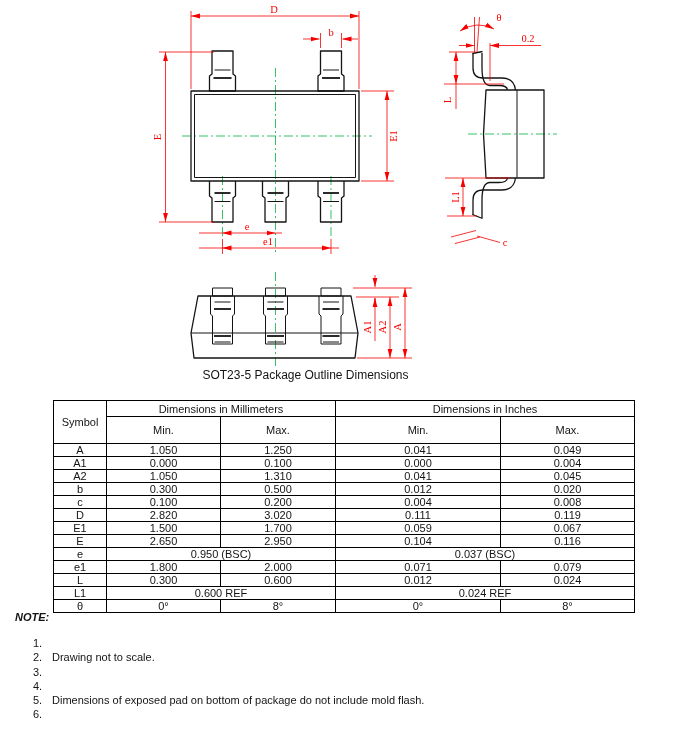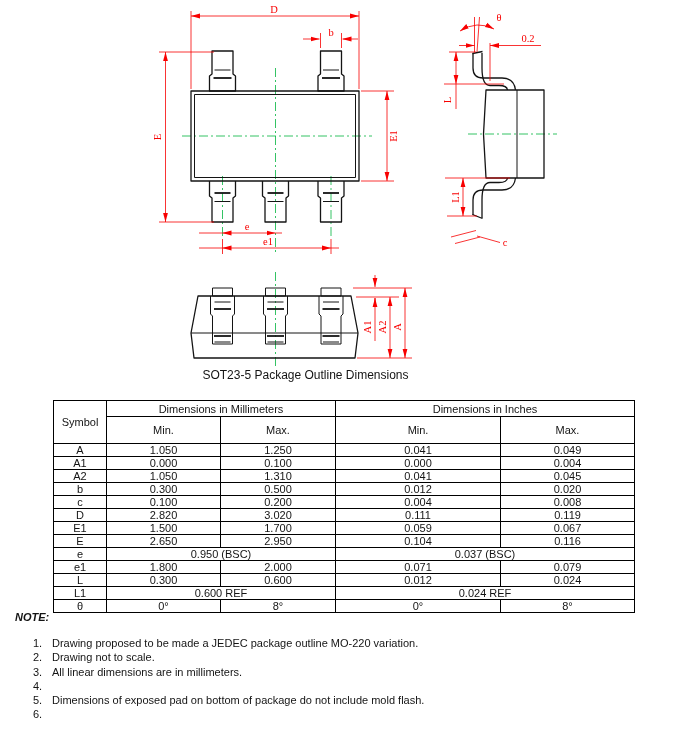--- a/index.html
+++ b/index.html
@@ -343,29 +343,27 @@
           <td>8°</td>
         </tr>
       </tbody>
   </table>
 
   <div class="notes">
     <div class="notes-heading">NOTE:</div>
     <ol>
         <li>
           <span class="num">1.</span>
-          <span>Drawing proposed to be made a JEDEC package outline MO-220 variation.</span>
         </li>
         <li>
           <span class="num">2.</span>
           <span>Drawing not to scale.</span>
         </li>
         <li>
           <span class="num">3.</span>
-          <span>All linear dimensions are in millimeters.</span>
         </li>
         <li>
           <span class="num">4.</span>
         </li>
         <li>
           <span class="num">5.</span>
           <span>Dimensions of exposed pad on bottom of package do not include mold flash.</span>
         </li>
         <li>
           <span class="num">6.</span>

